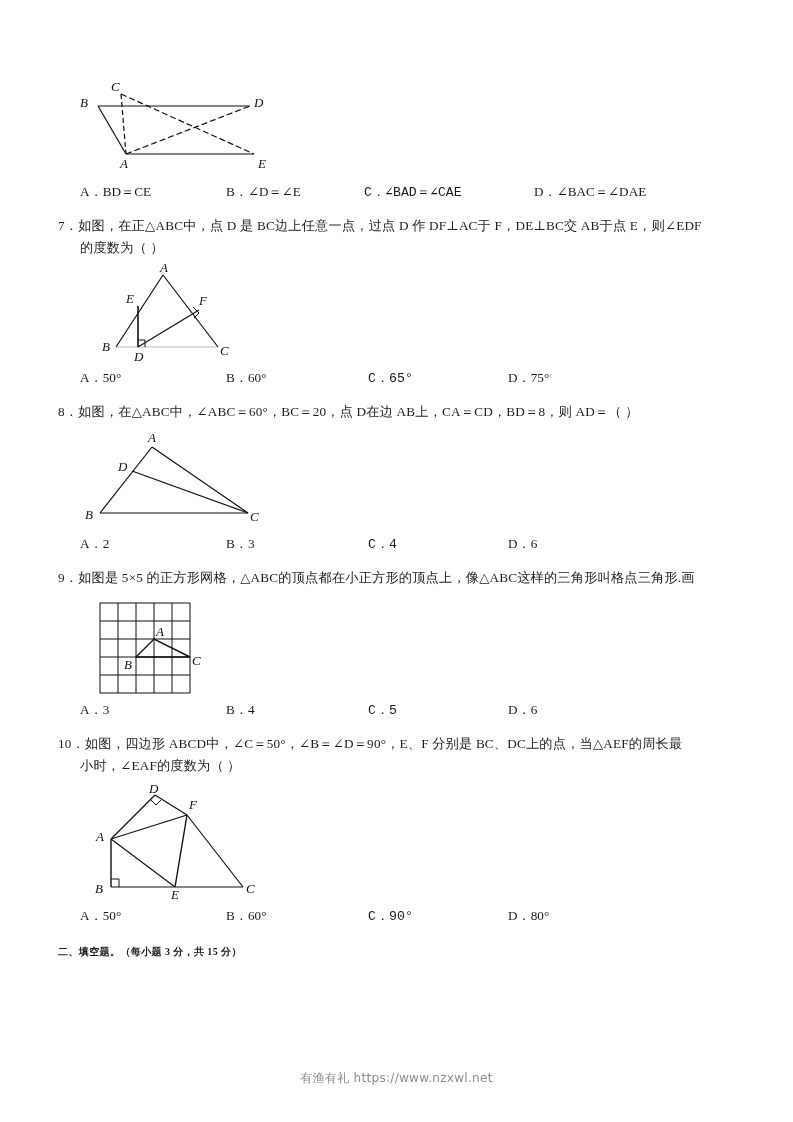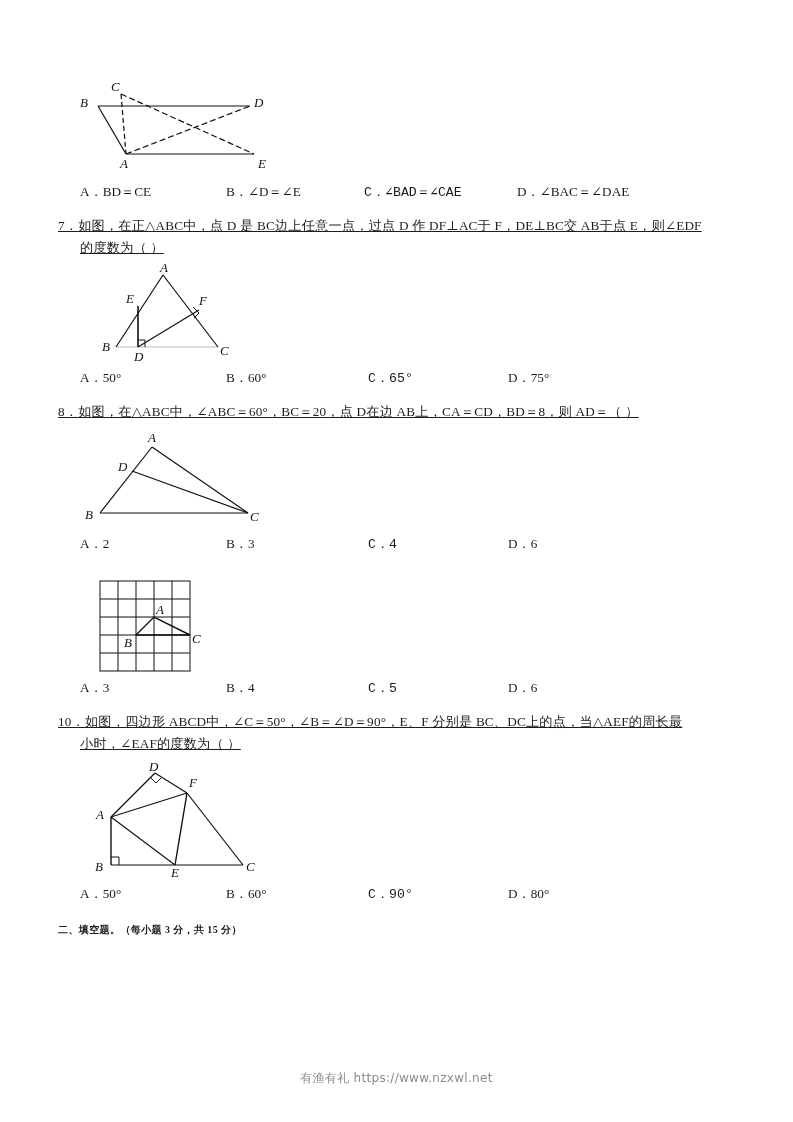--- a/index.html
+++ b/index.html
@@ -28,21 +28,20 @@
     width: 680px;
   }
 
   
   .qline {
     font-size: 13.2px;
     line-height: 22px;
     letter-spacing: 0.2px;
     color: #1d1d1d;
     white-space: nowrap;
-    text-decoration: underline;
   }
   .qbody {
     margin-left: 22px;
   }
   .options {
     position: relative;
     height: 22px;
     font-size: 13.2px;
     margin-top: 2px;
   }
@@ -51,21 +50,21 @@
     top: 0;
     white-space: nowrap;
   }
   .opt.a { left: 22px; font-family: Liberation Serif, serif; }
   .opt.b { left: 168px; }
   .opt.c { left: 310px; font-family: Liberation Mono, monospace; }
   .opt.d { left: 450px; }
   .opt-wide.a { left: 22px; }
   .opt-wide.b { left: 168px; }
   .opt-wide.c { left: 306px; }
-  .opt-wide.d { left: 459px; }
+  .opt-wide.d { left: 476px; }
 
   .section-head {
     font-size: 10px;
     font-weight: bold;
     letter-spacing: 0.4px;
   }
 
   .figwrap {
     position: relative;
   }
@@ -191,20 +190,23 @@
 
     <div class="options">
       <span class="opt a">A．2</span>
       <span class="opt b">B．3</span>
       <span class="opt c">C．4</span>
       <span class="opt d">D．6</span>
     </div>
 
     <div class="spacer-md"></div>
 
+    <div class="qline">
+      <span>9．</span><span>如图是 5×5 的正方形网格，△ABC的顶点都在小正方形的顶点上，像△ABC这样的三角形叫格点三角形.画</span>
+    </div>
 
     <div class="figwrap" style="margin-left:32px;margin-top:6px;">
       <svg width="160" height="100" viewBox="0 0 160 100">
         <g stroke="#111" stroke-width="1" fill="none">
           <rect x="10" y="8" width="90" height="90"></rect>
           <line x1="28" y1="8" x2="28" y2="98"></line>
           <line x1="46" y1="8" x2="46" y2="98"></line>
           <line x1="64" y1="8" x2="64" y2="98"></line>
           <line x1="82" y1="8" x2="82" y2="98"></line>
           <line x1="10" y1="26" x2="100" y2="26"></line>

